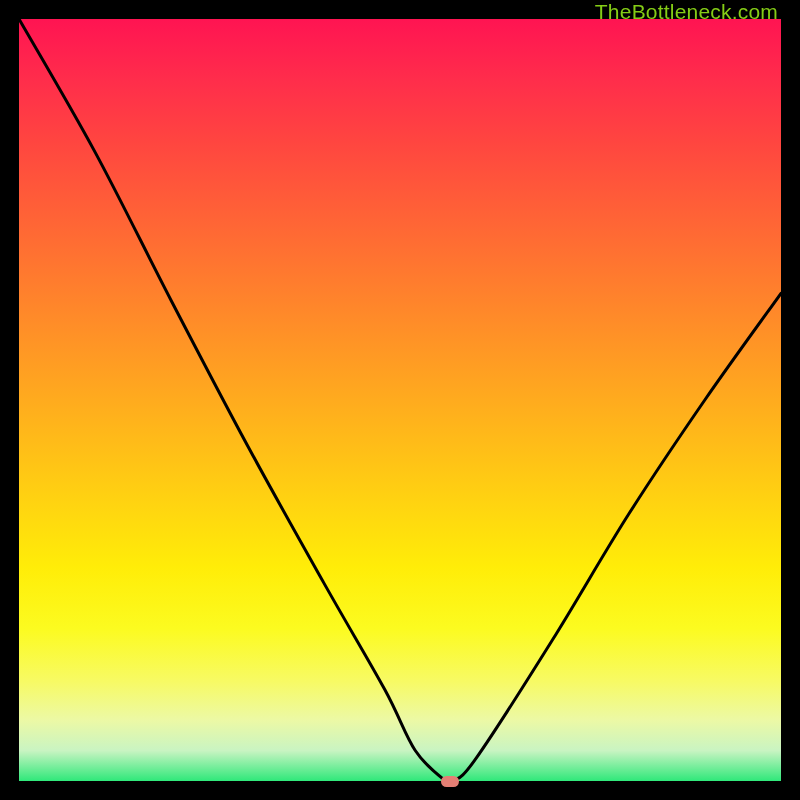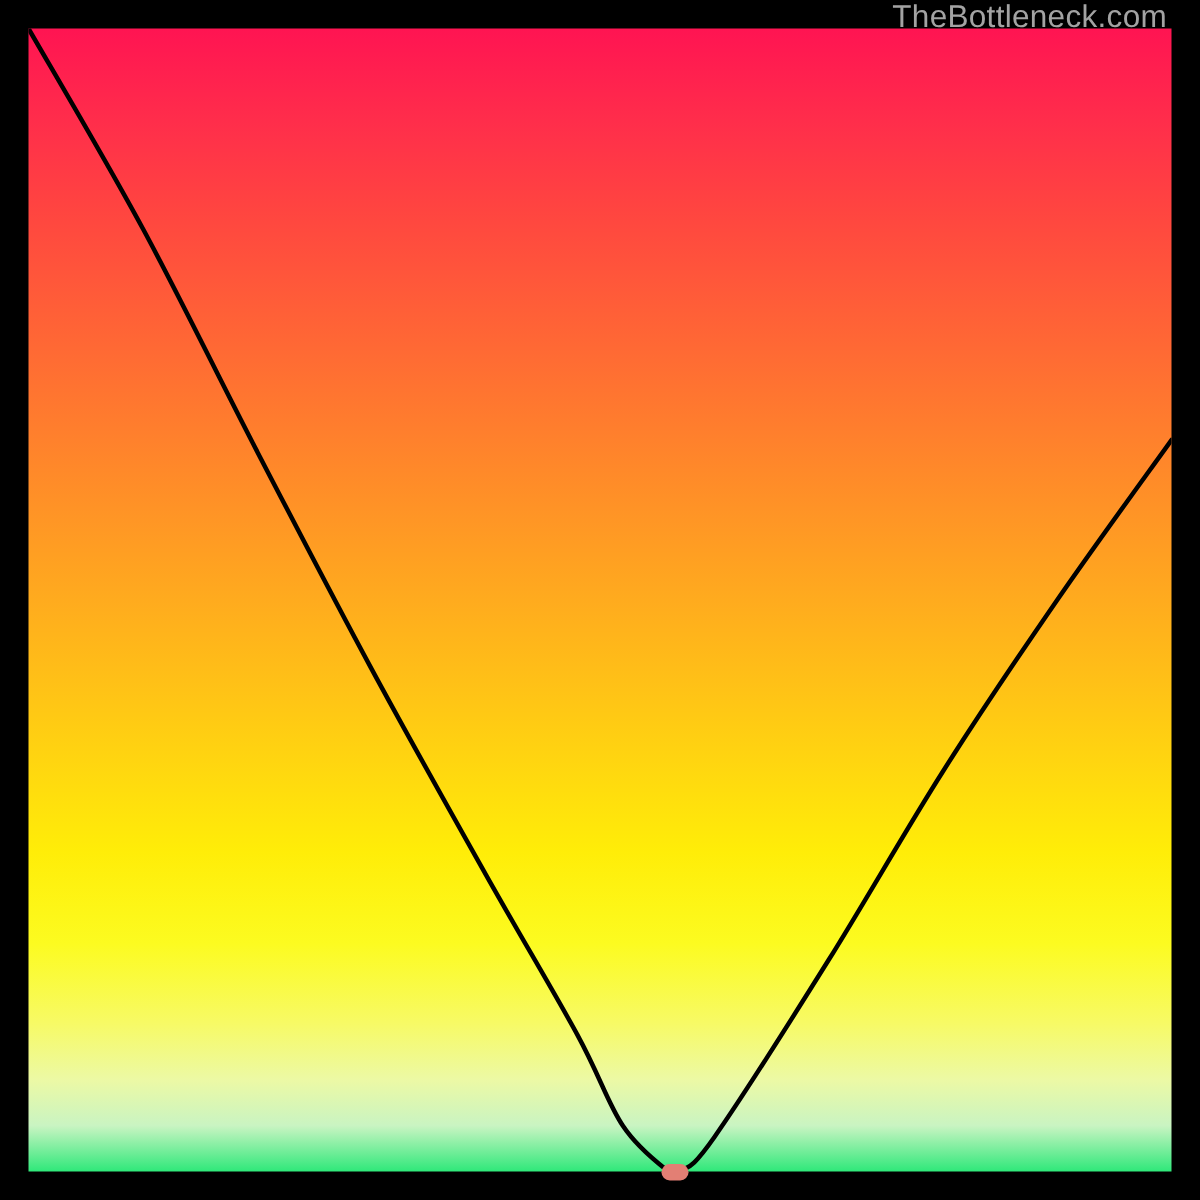--- a/index.html
+++ b/index.html
@@ -38,21 +38,21 @@
       #f7fa65 87%,
       #ecf9a5 92%,
       #c9f4c2 96%,
       #2fe87a 100%
     );
   }
   .watermark {
     position: absolute;
     top: 0px;
     right: 22px;
-    color: #a3a3a3;
+    color: #84cc16;
     font-size: 21px;
     font-weight: 500;
     letter-spacing: 0.2px;
   }
   svg.curve {
     position: absolute;
     left: 0;
     top: 0;
     width: 762px;
     height: 762px;

